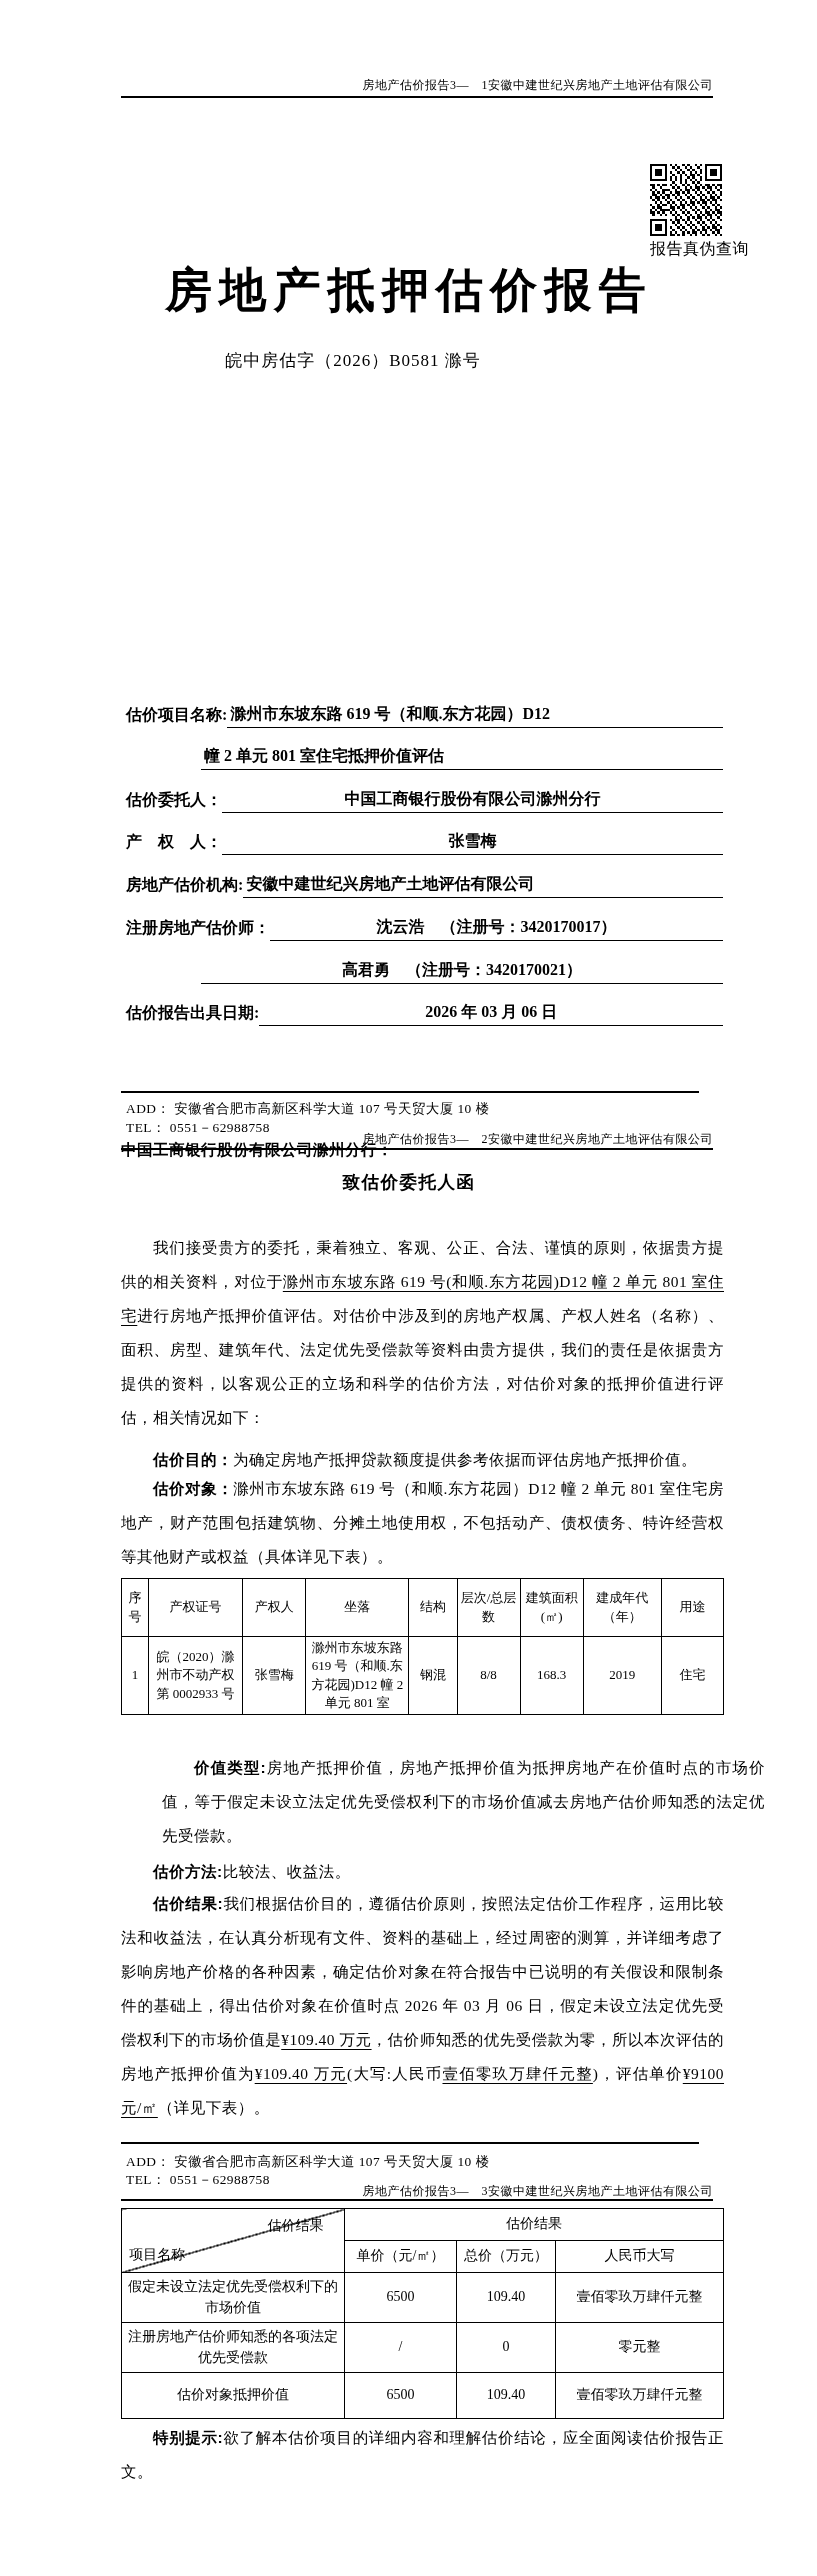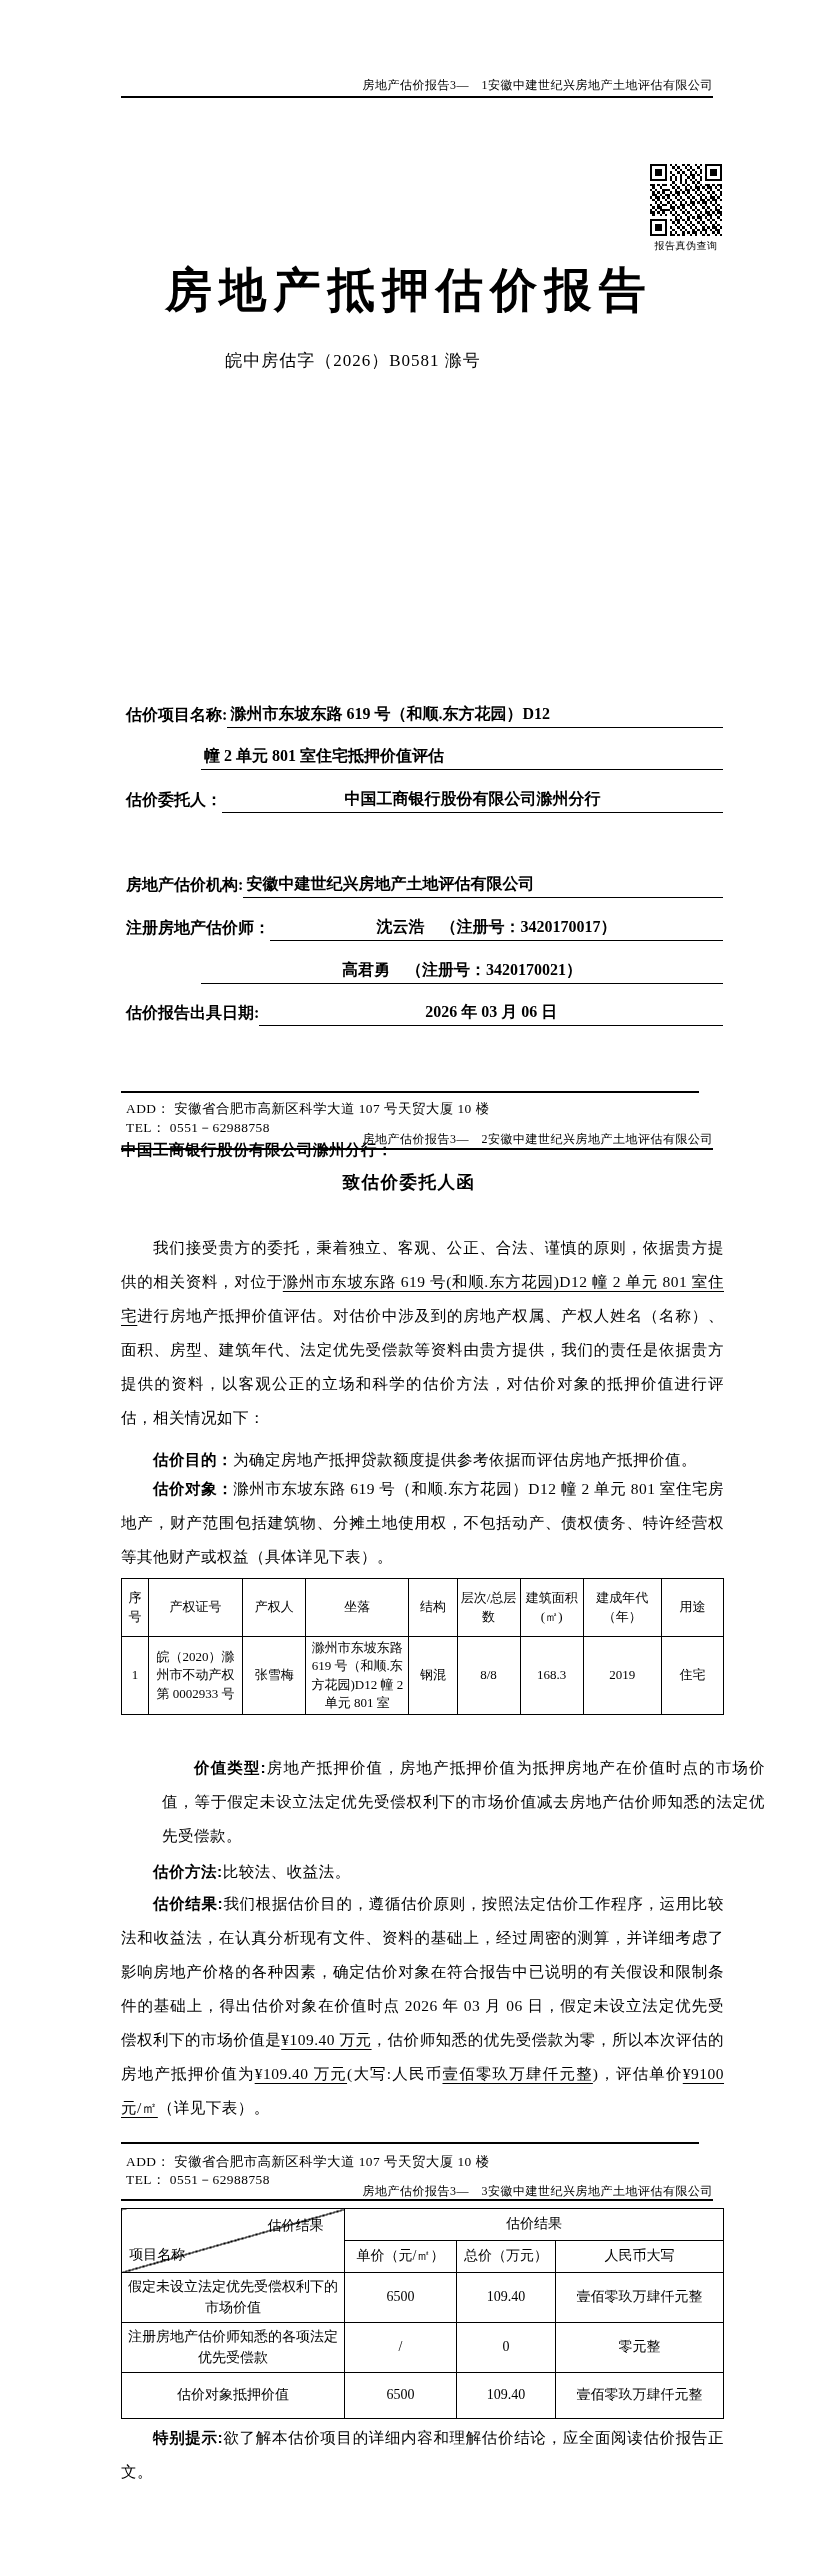--- a/index.html
+++ b/index.html
@@ -9,21 +9,21 @@
 
   
   .pg-hdr { position:absolute; left:121px; width:592px; display:flex; justify-content:flex-end; align-items:flex-end; font-size:12px; letter-spacing:0.5px; }
   .hr-hdr { position:absolute; left:121px; width:592px; height:2.1px; background:#000; }
   .hr-foot { position:absolute; left:121px; width:578px; height:2.1px; background:#000; }
   .foot-line { position:absolute; left:126px; width:587px; font-size:13.4px; letter-spacing:0.5px; white-space:nowrap; }
 
   
   .qr-wrap { position:absolute; left:650px; top:164px; width:72px; text-align:center; }
   .qr-wrap svg { width:72px; height:72px; display:block; }
-  .qr-cap { margin-top:3.1px; font-size:10px; letter-spacing:0.5px; white-space:nowrap; }
+  .qr-cap { margin-top:3.1px; font-size:16px; letter-spacing:0.5px; white-space:nowrap; }
   .title { position:absolute; left:0; top:259px; width:818px; text-align:center; font-size:47px; font-weight:700; letter-spacing:7.2px; white-space:nowrap; }
   .docno { position:absolute; left:0; top:349px; width:706px; text-align:center; font-size:17px; letter-spacing:1px; }
 
   .frow { position:absolute; left:126px; width:597px; height:27px; display:flex; align-items:flex-end; font-size:16px; font-weight:700; white-space:nowrap; }
   .frow .flabel { padding-bottom:2.1px;margin-top:12px; }
   .frow .fval { flex:1; border-bottom:1.5px solid #000; padding:0 3.1px 2.1px 3.1px; text-align:center; overflow:hidden; }
   .frow .fval.left { text-align:left; }
   .frow.cont { left:201px; width:522px; }
 
   
@@ -398,20 +398,24 @@
     <span class="flabel">估价项目名称:</span>
     <span class="fval left">滁州市东坡东路 619 号（和顺.东方花园）D12</span>
   </div>
   <div class="frow cont" style="top:743px;">
     <span class="fval left">幢 2 单元 801 室住宅抵押价值评估</span>
   </div>
   <div class="frow" style="top:786px;">
     <span class="flabel">估价委托人：</span>
     <span class="fval">中国工商银行股份有限公司滁州分行</span>
   </div>
+  <div class="frow" style="top:828px;">
+    <span class="flabel">产　权　人：</span>
+    <span class="fval">张雪梅</span>
+  </div>
   <div class="frow" style="top:871px;">
     <span class="flabel">房地产估价机构:</span>
     <span class="fval left">安徽中建世纪兴房地产土地评估有限公司</span>
   </div>
   <div class="frow" style="top:914px;">
     <span class="flabel">注册房地产估价师：</span>
     <span class="fval">沈云浩　（注册号：3420170017）</span>
   </div>
   <div class="frow cont" style="top:957px;">
     <span class="fval">高君勇　（注册号：3420170021）</span>

